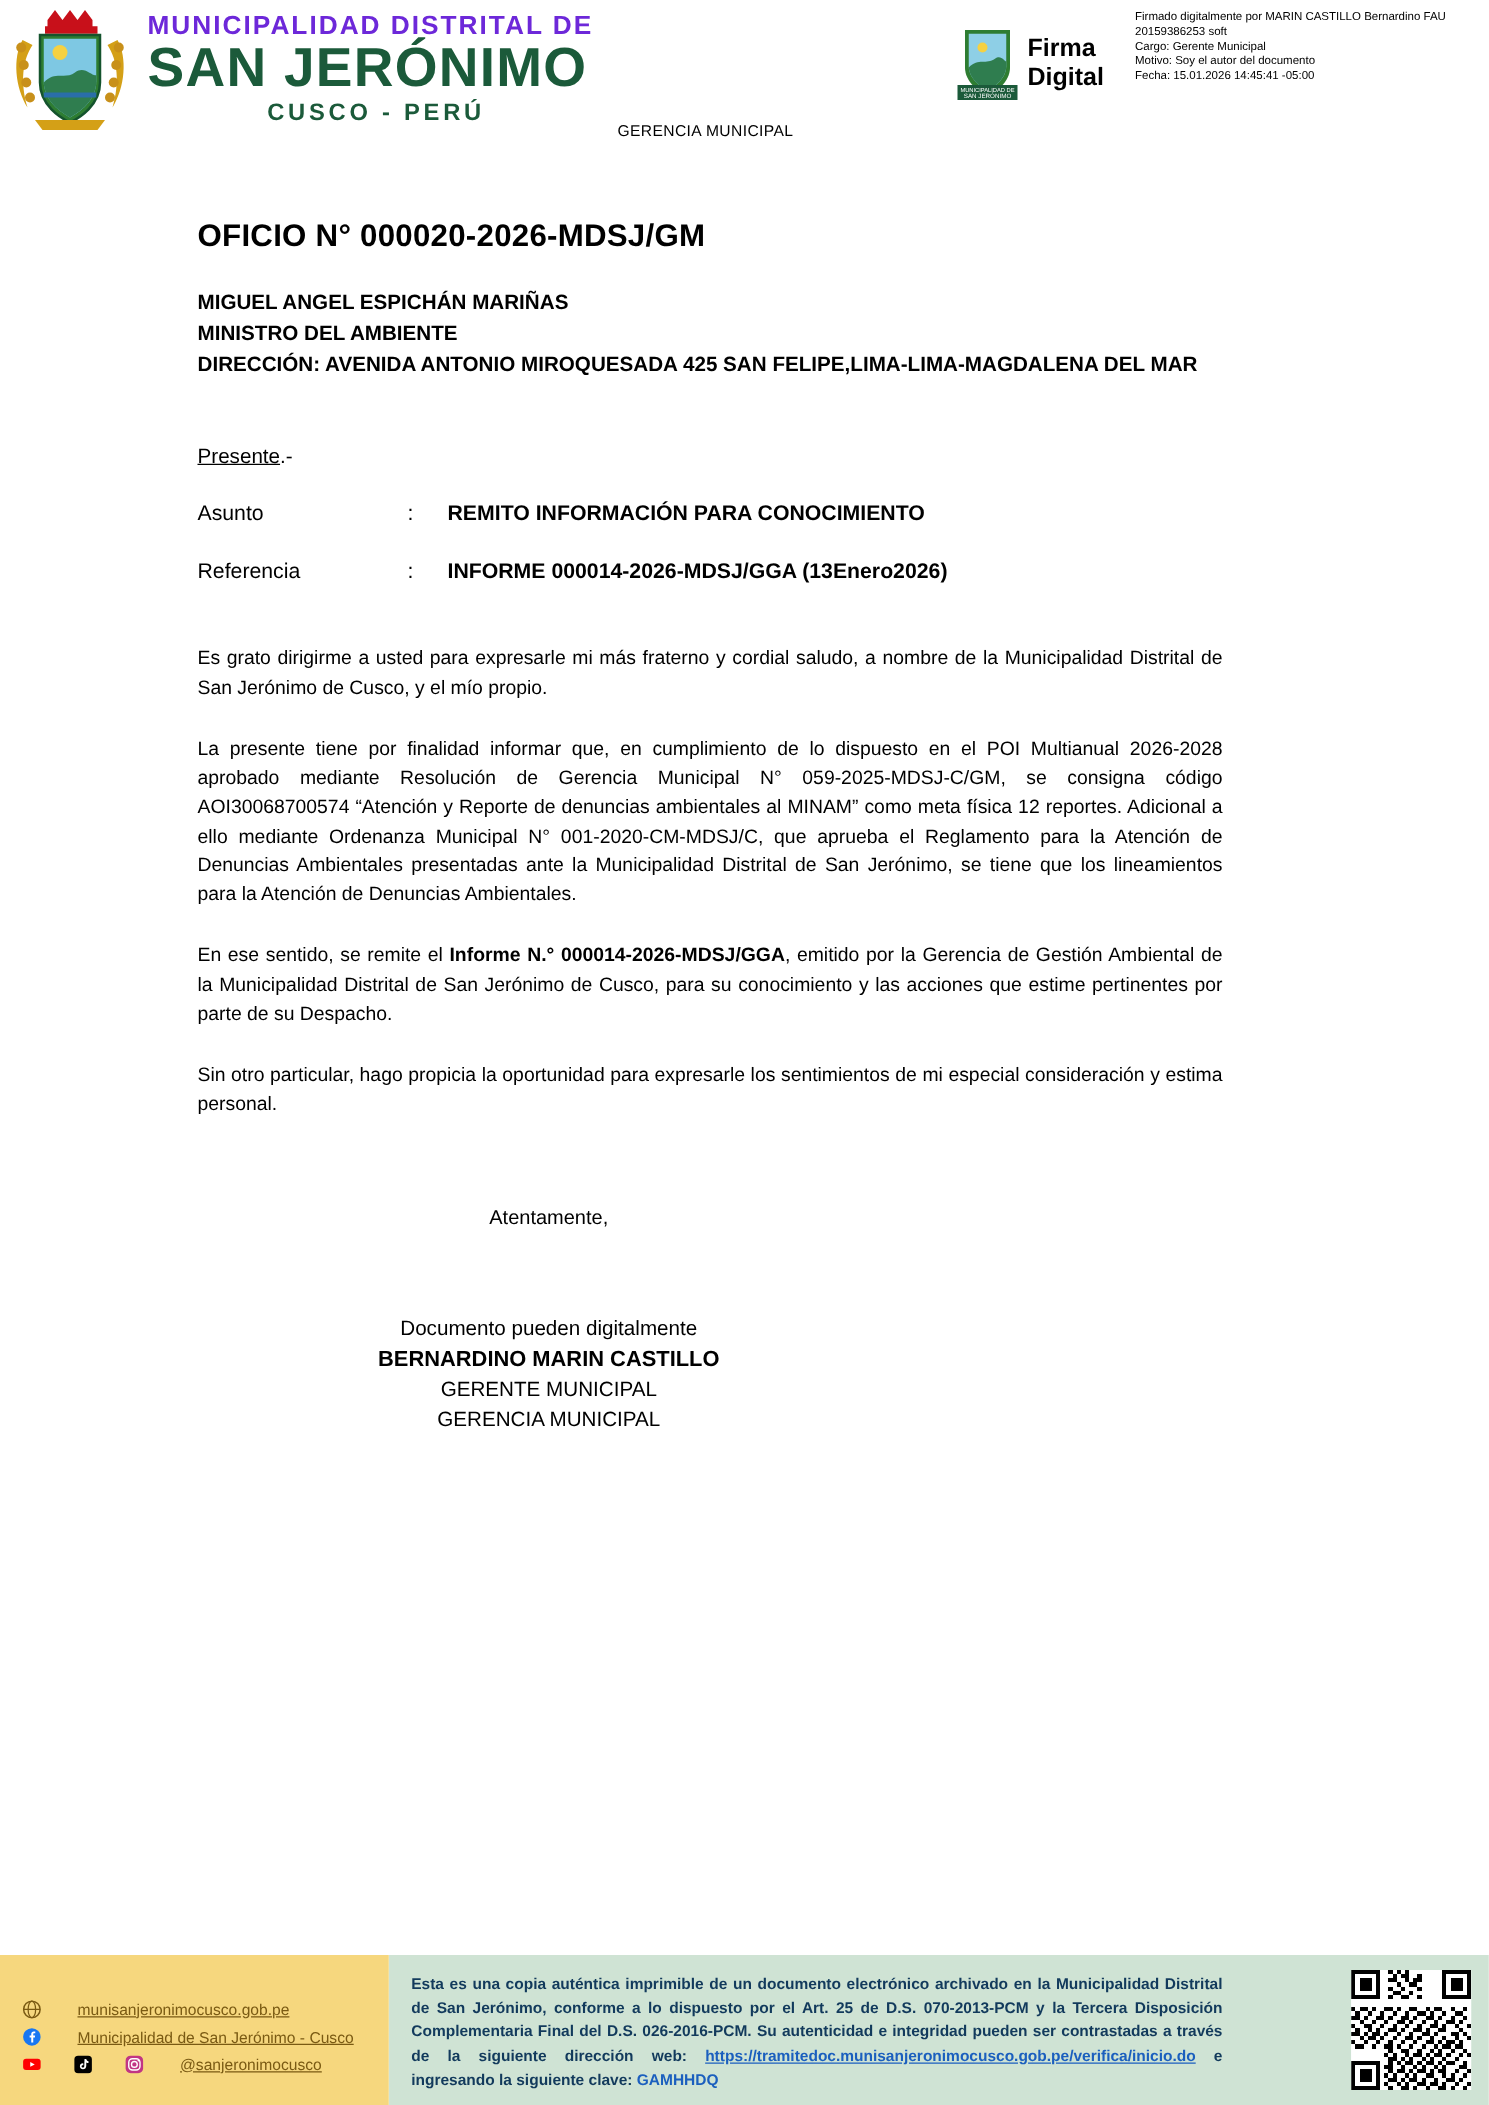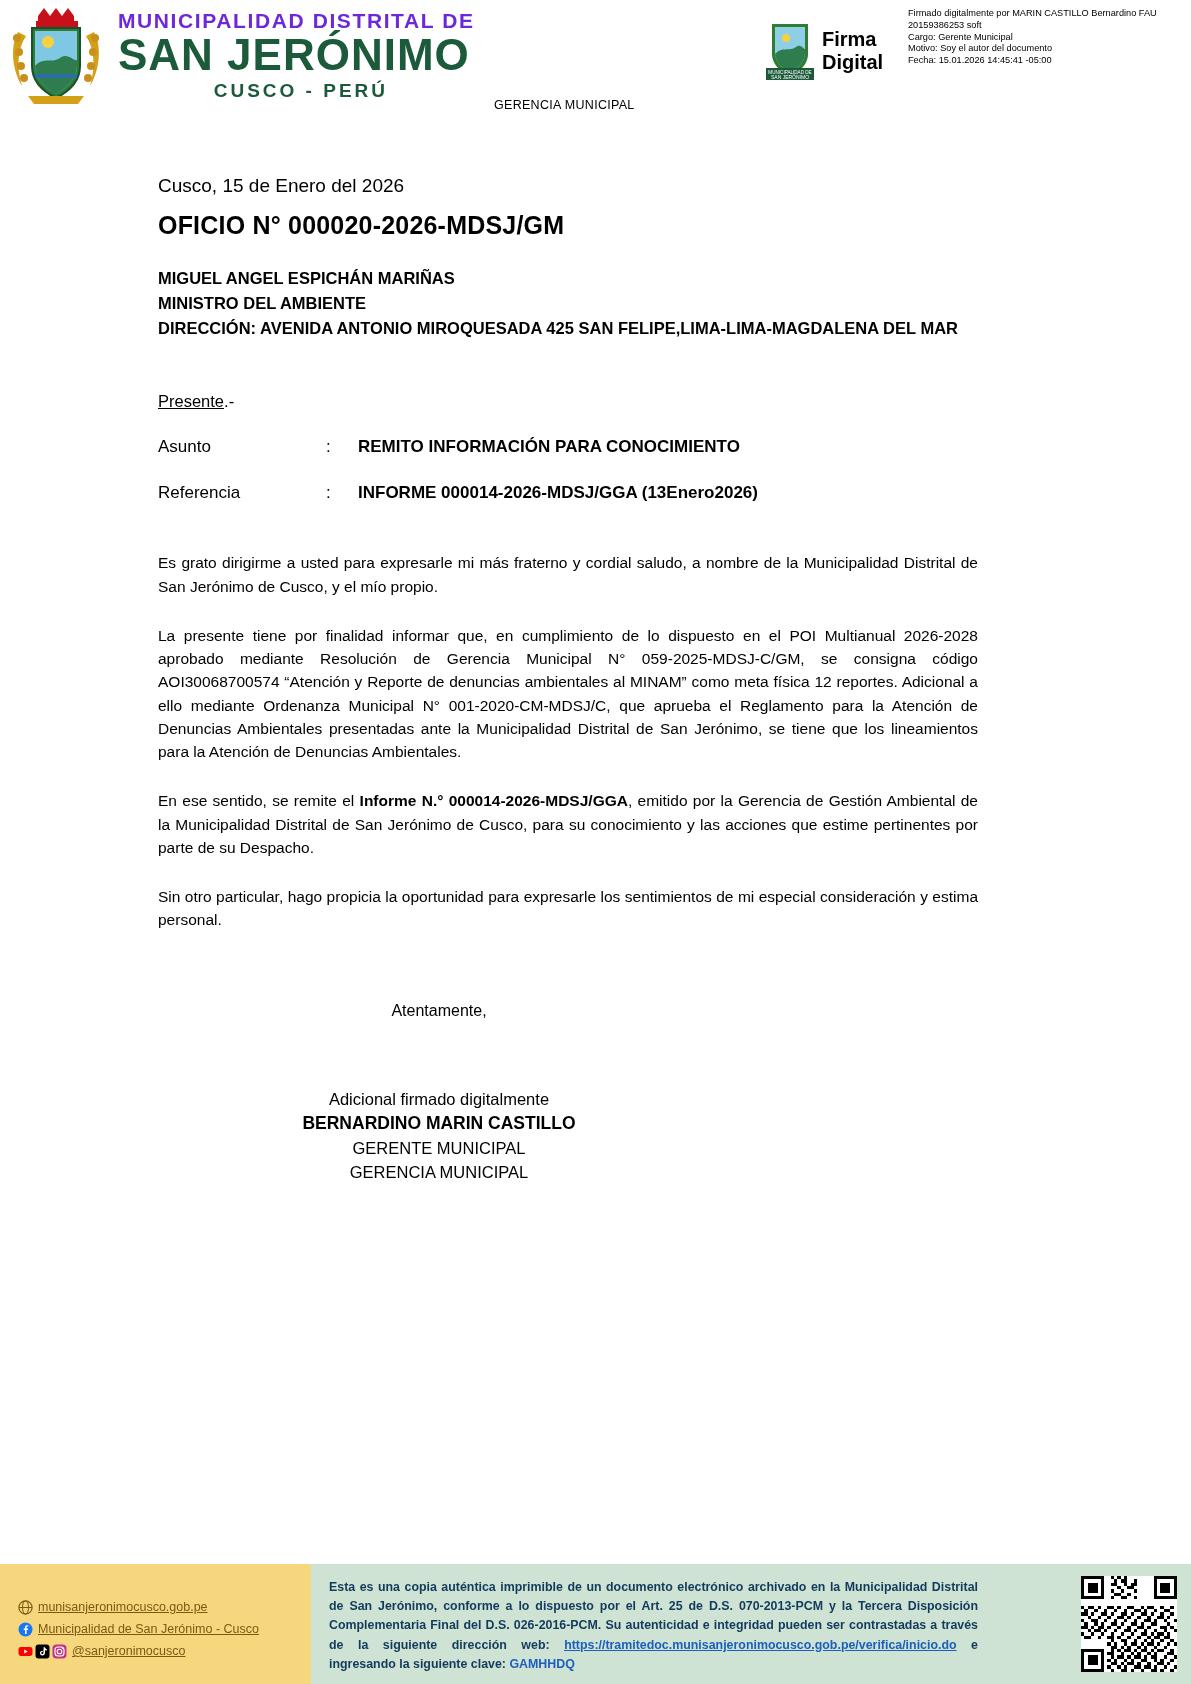--- a/index.html
+++ b/index.html
@@ -177,21 +177,23 @@
     width: 195px;
     background: #cfe3d4;
     position: relative;
   }
   .social-row {
     position: absolute;
     left: 18px;
     font-size: 12.5px;
     color: #7a5a13;
     display: flex;
+    align-items: center;
     white-space: nowrap;
+    gap: 24px;
   }
   .social-row span.txt { text-decoration: underline; margin-left: 3px; }
   .r1 { top: 36px; }
   .r2 { top: 58px; }
   .r3 { top: 80px; }
   .ic {
     display: inline-block;
     width: 15px; height: 15px;
     border-radius: 3px;
     margin-right: 2px;
@@ -274,21 +276,20 @@
     </div>
     <div class="firma-details" style="white-space: pre-line;">Firmado digitalmente por MARIN CASTILLO Bernardino FAU 20159386253 soft
 Cargo: Gerente Municipal
 Motivo: Soy el autor del documento
 Fecha: 15.01.2026 14:45:41 -05:00</div>
   </div>
 </div>
 
 <div class="doc">
 
-  <div class="date-line">Cusco, 15 de Enero del 2026</div>
   <div class="oficio">OFICIO N°  000020-2026-MDSJ/GM</div>
 
   <div class="addr">
     <div>MIGUEL ANGEL ESPICHÁN MARIÑAS</div>
     <div>MINISTRO DEL AMBIENTE</div>
     <div>DIRECCIÓN: AVENIDA ANTONIO MIROQUESADA 425 SAN FELIPE,LIMA-LIMA-MAGDALENA DEL MAR</div>
   </div>
 
   <div class="presente">
     <u>Presente</u><span>.-</span>
@@ -312,21 +313,21 @@
 
   <div class="para">
     <span>En ese sentido, se remite el </span><b>Informe N.° 000014-2026-MDSJ/GGA</b><span>, emitido por la Gerencia de Gestión Ambiental de la Municipalidad Distrital de San Jerónimo de Cusco, para su conocimiento y las acciones que estime pertinentes por parte de su Despacho.</span>
   </div>
 
   <div class="para">Sin otro particular, hago propicia la oportunidad para expresarle los sentimientos de mi especial consideración y estima personal.</div>
 
   <div class="atentamente">Atentamente,</div>
 
   <div class="sign-block">
-    <div>Adicional firmado digitalmente</div>
+    <div>Documento pueden digitalmente</div>
     <div class="name">BERNARDINO MARIN CASTILLO</div>
     <div>GERENTE MUNICIPAL</div>
     <div>GERENCIA MUNICIPAL</div>
   </div>
 </div>
 
 <div class="footer">
 
   <div class="footer-left">
     <div class="social-row r1">

